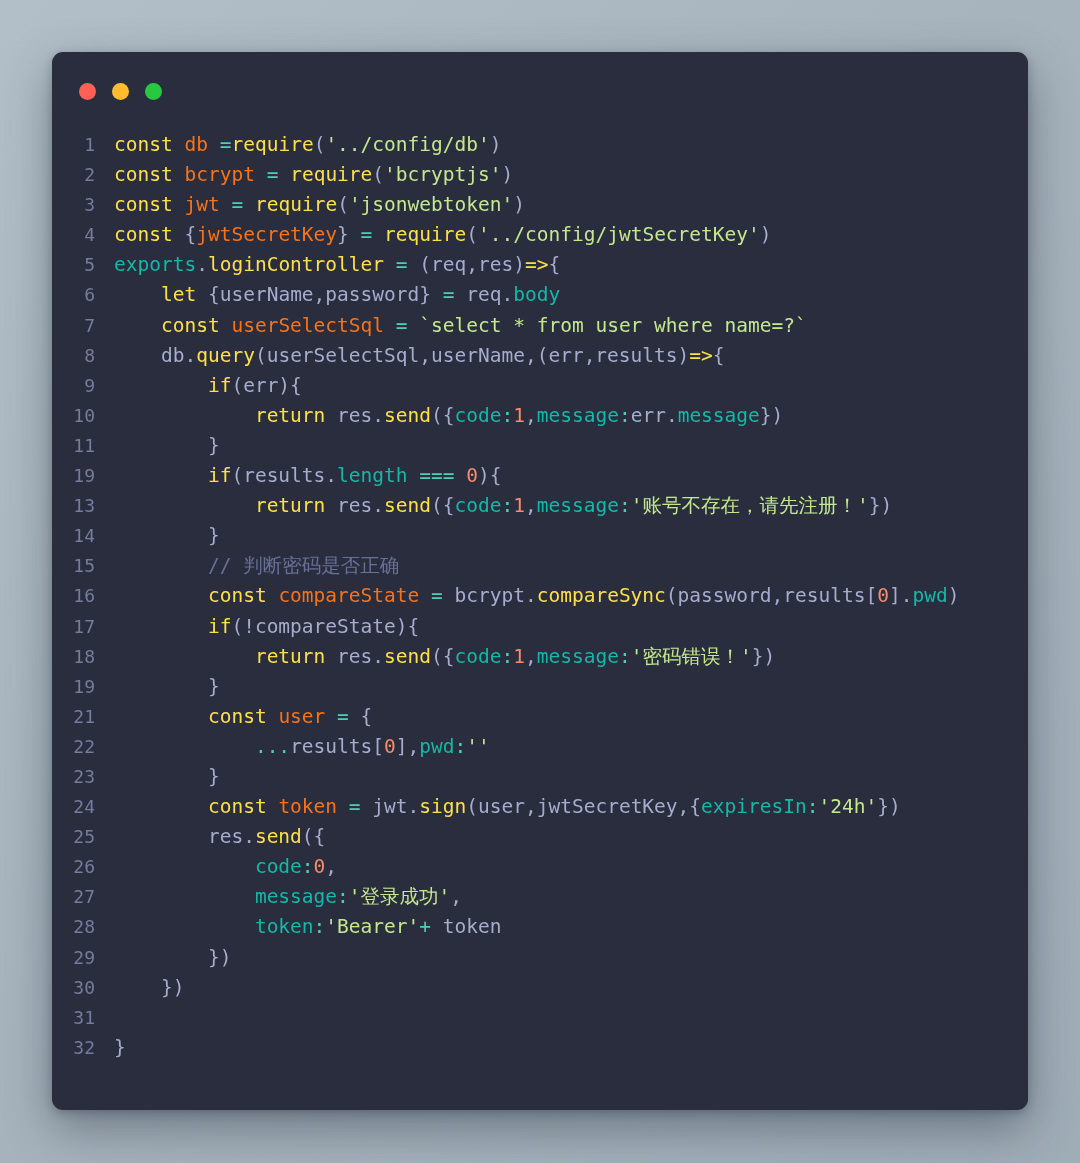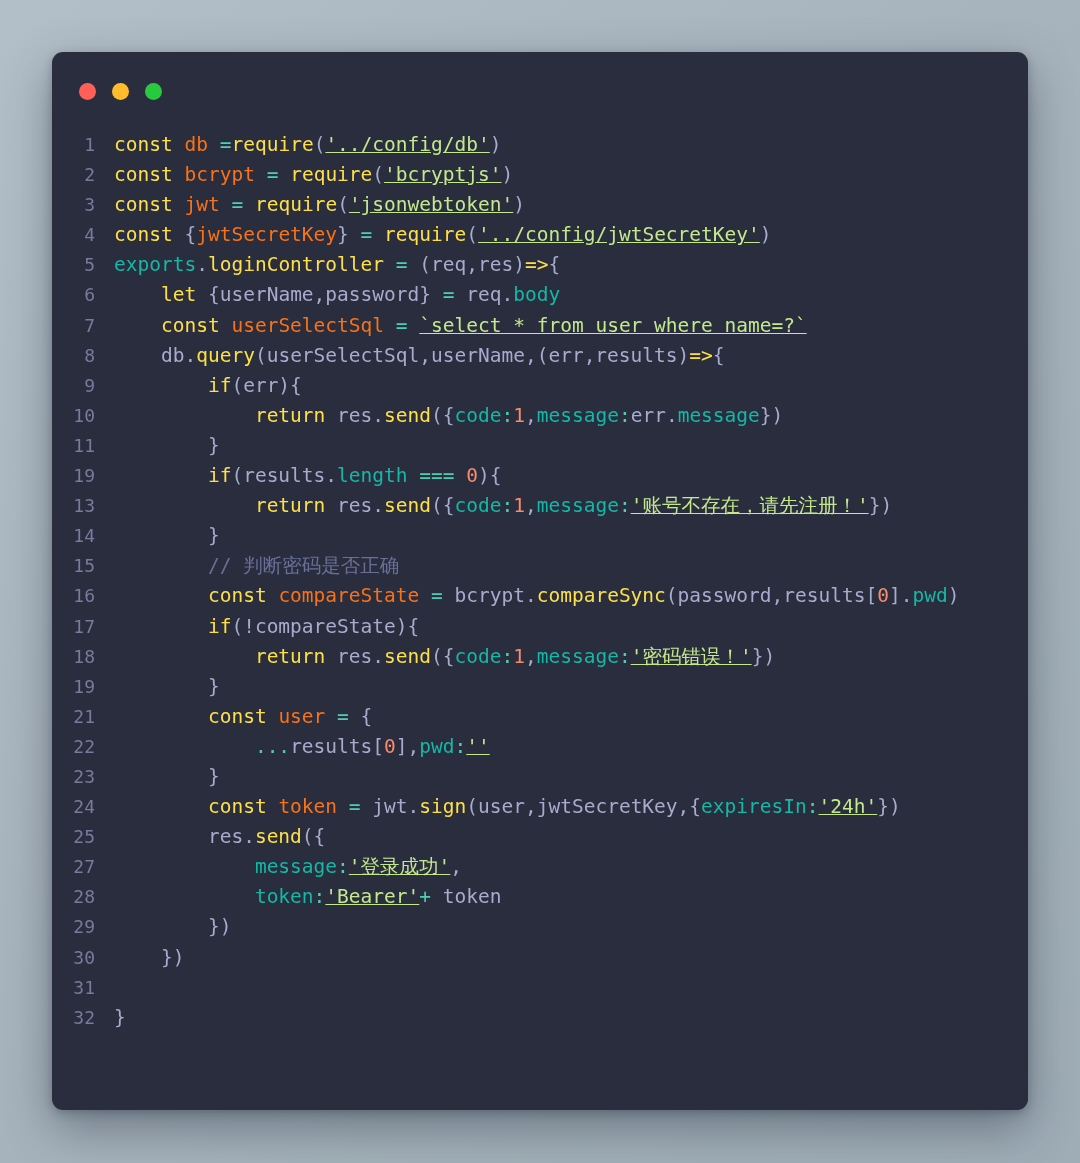--- a/index.html
+++ b/index.html
@@ -64,21 +64,21 @@
   .lc {
     flex: 1;
     color: #a6accd;
   }
 
   
   .kw   { color: #fde047; }          
   .var  { color: #f97316; }          
   .op   { color: #4dd0b1; }          
   .fn   { color: #fde047; }          
-  .str  { color: #c3e88d; text-decoration: underline; }          
+  .str  { color: #c3e88d; }          
   .num  { color: #f78c6c; }          
   .prop { color: #14b8a6; }          
   .pln  { color: #a6accd; }          
   .cmt  { color: #697098; }
 </style>
 </head>
 <body>
 
 <div id="code-window">
 
@@ -132,20 +132,21 @@
     <div class="code-line"><span class="ln">21</span><span class="lc">        <span class="kw">const</span> <span class="var">user</span> <span class="op">=</span> <span class="pln">{</span></span></div>
 
     <div class="code-line"><span class="ln">22</span><span class="lc">            <span class="op">...</span><span class="pln">results[</span><span class="num">0</span><span class="pln">],</span><span class="prop">pwd</span><span class="op">:</span><span class="str">''</span></span></div>
 
     <div class="code-line"><span class="ln">23</span><span class="lc">        <span class="pln">}</span></span></div>
 
     <div class="code-line"><span class="ln">24</span><span class="lc">        <span class="kw">const</span> <span class="var">token</span> <span class="op">=</span> <span class="pln">jwt.</span><span class="fn">sign</span><span class="pln">(user,jwtSecretKey,{</span><span class="prop">expiresIn</span><span class="op">:</span><span class="str">'24h'</span><span class="pln">})</span></span></div>
 
     <div class="code-line"><span class="ln">25</span><span class="lc">        <span class="pln">res.</span><span class="fn">send</span><span class="pln">({</span></span></div>
 
+    <div class="code-line"><span class="ln">26</span><span class="lc">            <span class="prop">code</span><span class="op">:</span><span class="num">0</span><span class="pln">,</span></span></div>
 
     <div class="code-line"><span class="ln">27</span><span class="lc">            <span class="prop">message</span><span class="op">:</span><span class="str">'登录成功'</span><span class="pln">,</span></span></div>
 
     <div class="code-line"><span class="ln">28</span><span class="lc">            <span class="prop">token</span><span class="op">:</span><span class="str">'Bearer'</span><span class="op">+</span> <span class="pln">token</span></span></div>
 
     <div class="code-line"><span class="ln">29</span><span class="lc">        <span class="pln">})</span></span></div>
 
     <div class="code-line"><span class="ln">30</span><span class="lc">    <span class="pln">})</span></span></div>
 
     <div class="code-line"><span class="ln">31</span><span class="lc"> </span></div>

